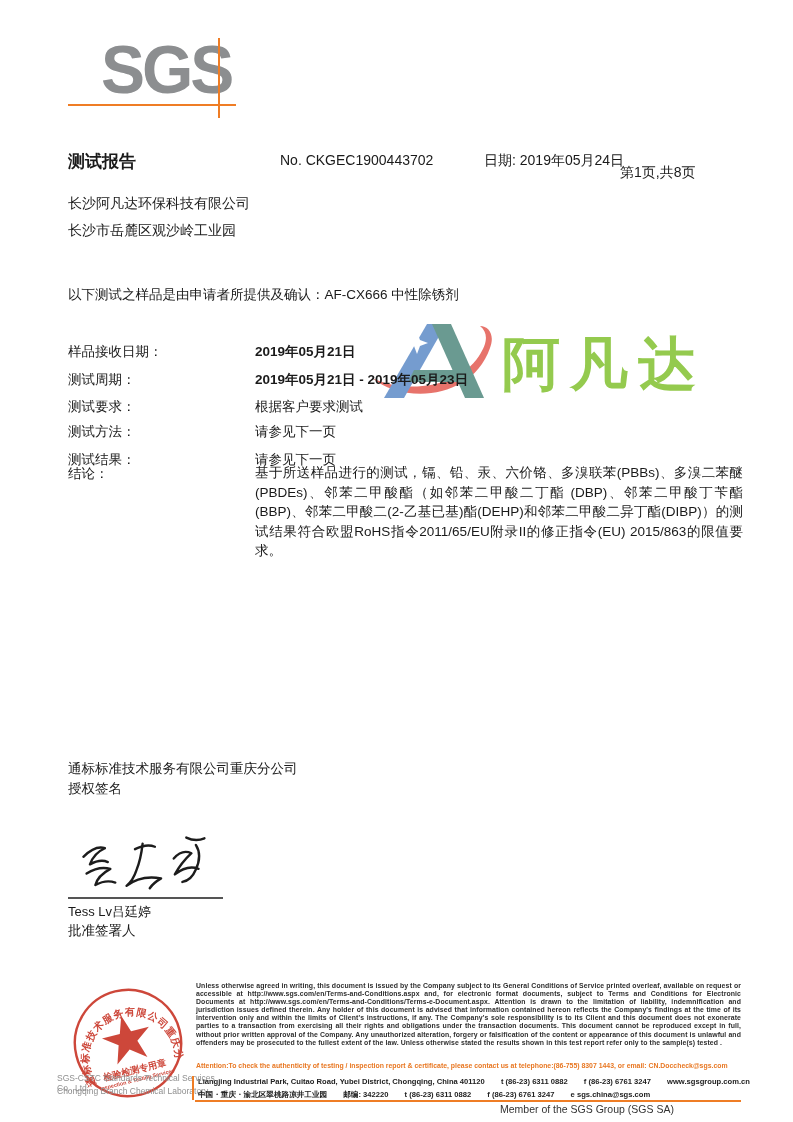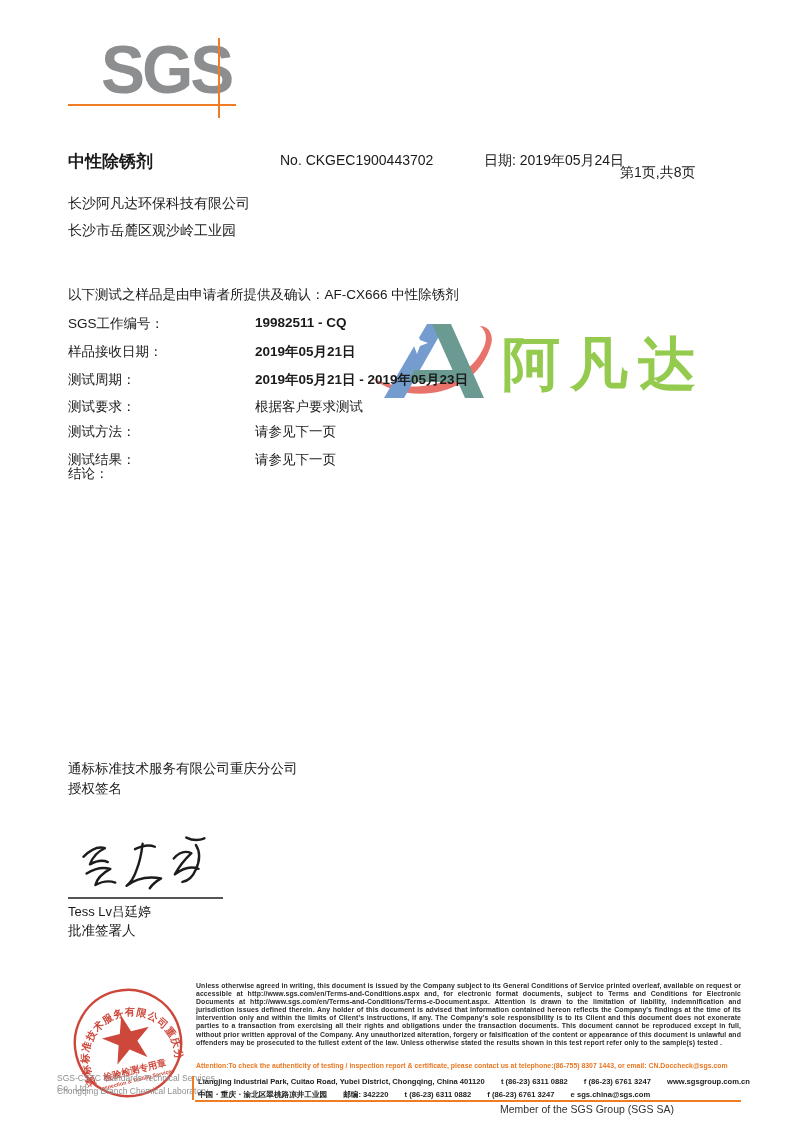--- a/index.html
+++ b/index.html
@@ -68,59 +68,57 @@
 <body>
 
 <div class="page">
 
   <div class="logo-wrap">
     <div class="logo-text">SGS</div>
     <div class="logo-vline"></div>
     <div class="logo-hline"></div>
   </div>
 
-  <div class="hdr-title">中性除锈剂</div>
+  <div class="hdr-title">测试报告</div>
   <div class="hdr-no">No. CKGEC1900443702</div>
   <div class="hdr-date">日期: 2019年05月24日</div>
   <div class="hdr-page">第1页,共8页</div>
 
   <div class="addr1">长沙阿凡达环保科技有限公司</div>
   <div class="addr2">长沙市岳麓区观沙岭工业园</div>
 
   <div class="sample-line">以下测试之样品是由申请者所提供及确认：AF-CX666 中性除锈剂</div>
 
   <svg class="watermark" viewBox="0 0 330 86">
     <path d="M2,60 C34,86 102,82 120,30 C125,17 119,8 110,8 C119,15 117,26 109,38 C88,70 36,76 2,60 Z" fill="#e2574c" opacity="0.9"></path>
     <polygon points="57,6 76,6 34,80 14,80" fill="#6a94cc"></polygon>
     <polygon points="62,6 81,6 114,80 95,80" fill="#5e9288"></polygon>
     <polygon points="44,52 92,52 97,64 38,64" fill="#5e9288"></polygon>
     <path d="M47,14 L50,22 L58,25 L50,28 L47,36 L44,28 L36,25 L44,22 Z" fill="#ffffff"></path>
     <text x="132" y="66" font-size="58" font-weight="bold" fill="#8cc63f" letter-spacing="10">阿凡达</text>
   </svg>
 
-  <div class="frow row0">
-    <span class="flabel">SGS工作编号：</span><span class="fvalue bold">19982511 - CQ</span>
-  </div>
   <div class="frow row1">
     <span class="flabel">样品接收日期：</span><span class="fvalue bold">2019年05月21日</span>
   </div>
   <div class="frow row2">
     <span class="flabel">测试周期：</span><span class="fvalue bold">2019年05月21日 - 2019年05月23日</span>
   </div>
   <div class="frow row4">
     <span class="flabel">测试方法：</span><span class="fvalue">请参见下一页</span>
   </div>
   <div class="frow row3">
     <span class="flabel">测试要求：</span><span class="fvalue">根据客户要求测试</span>
   </div>
   <div class="frow row5">
     <span class="flabel">测试结果：</span><span class="fvalue">请参见下一页</span>
   </div>
 
   <div class="concl-label">结论：</div>
+  <div class="concl-text">基于所送样品进行的测试，镉、铅、汞、六价铬、多溴联苯(PBBs)、多溴二苯醚(PBDEs)、邻苯二甲酸酯（如邻苯二甲酸二丁酯 (DBP)、邻苯二甲酸丁苄酯(BBP)、邻苯二甲酸二(2-乙基已基)酯(DEHP)和邻苯二甲酸二异丁酯(DIBP)）的测试结果符合欧盟RoHS指令2011/65/EU附录II的修正指令(EU) 2015/863的限值要求。</div>
 
   <div class="sign-company">通标标准技术服务有限公司重庆分公司</div>
   <div class="sign-auth">授权签名</div>
 
   <svg class="signature-svg" viewBox="0 0 165 62">
     <g fill="none" stroke="#1c1c1c" stroke-width="2.4" stroke-linecap="round" stroke-linejoin="round" transform="rotate(-4 82 31)">
       <path d="M14,20 Q27,9 36,13 Q25,17 20,28 Q31,23 38,27"></path>
       <path d="M16,37 Q29,30 40,34 Q27,40 24,49 Q35,44 44,48"></path>
       <path d="M66,16 Q78,11 86,15"></path>
       <path d="M74,11 Q71,27 66,37 Q62,47 55,52 Q70,42 90,47 Q82,51 78,56"></path>

